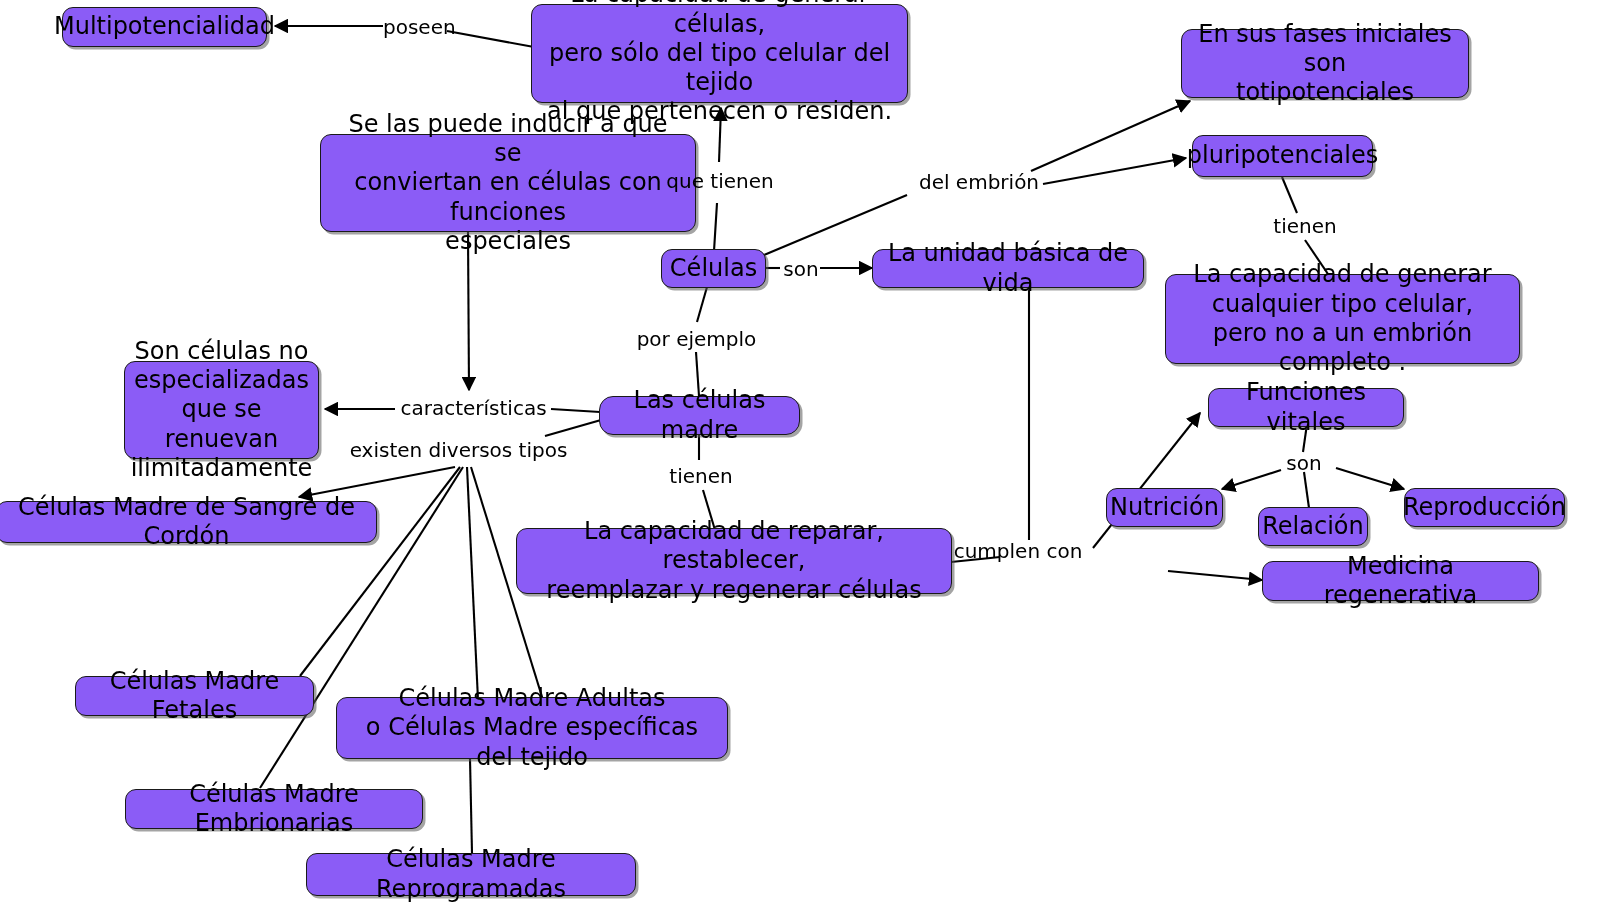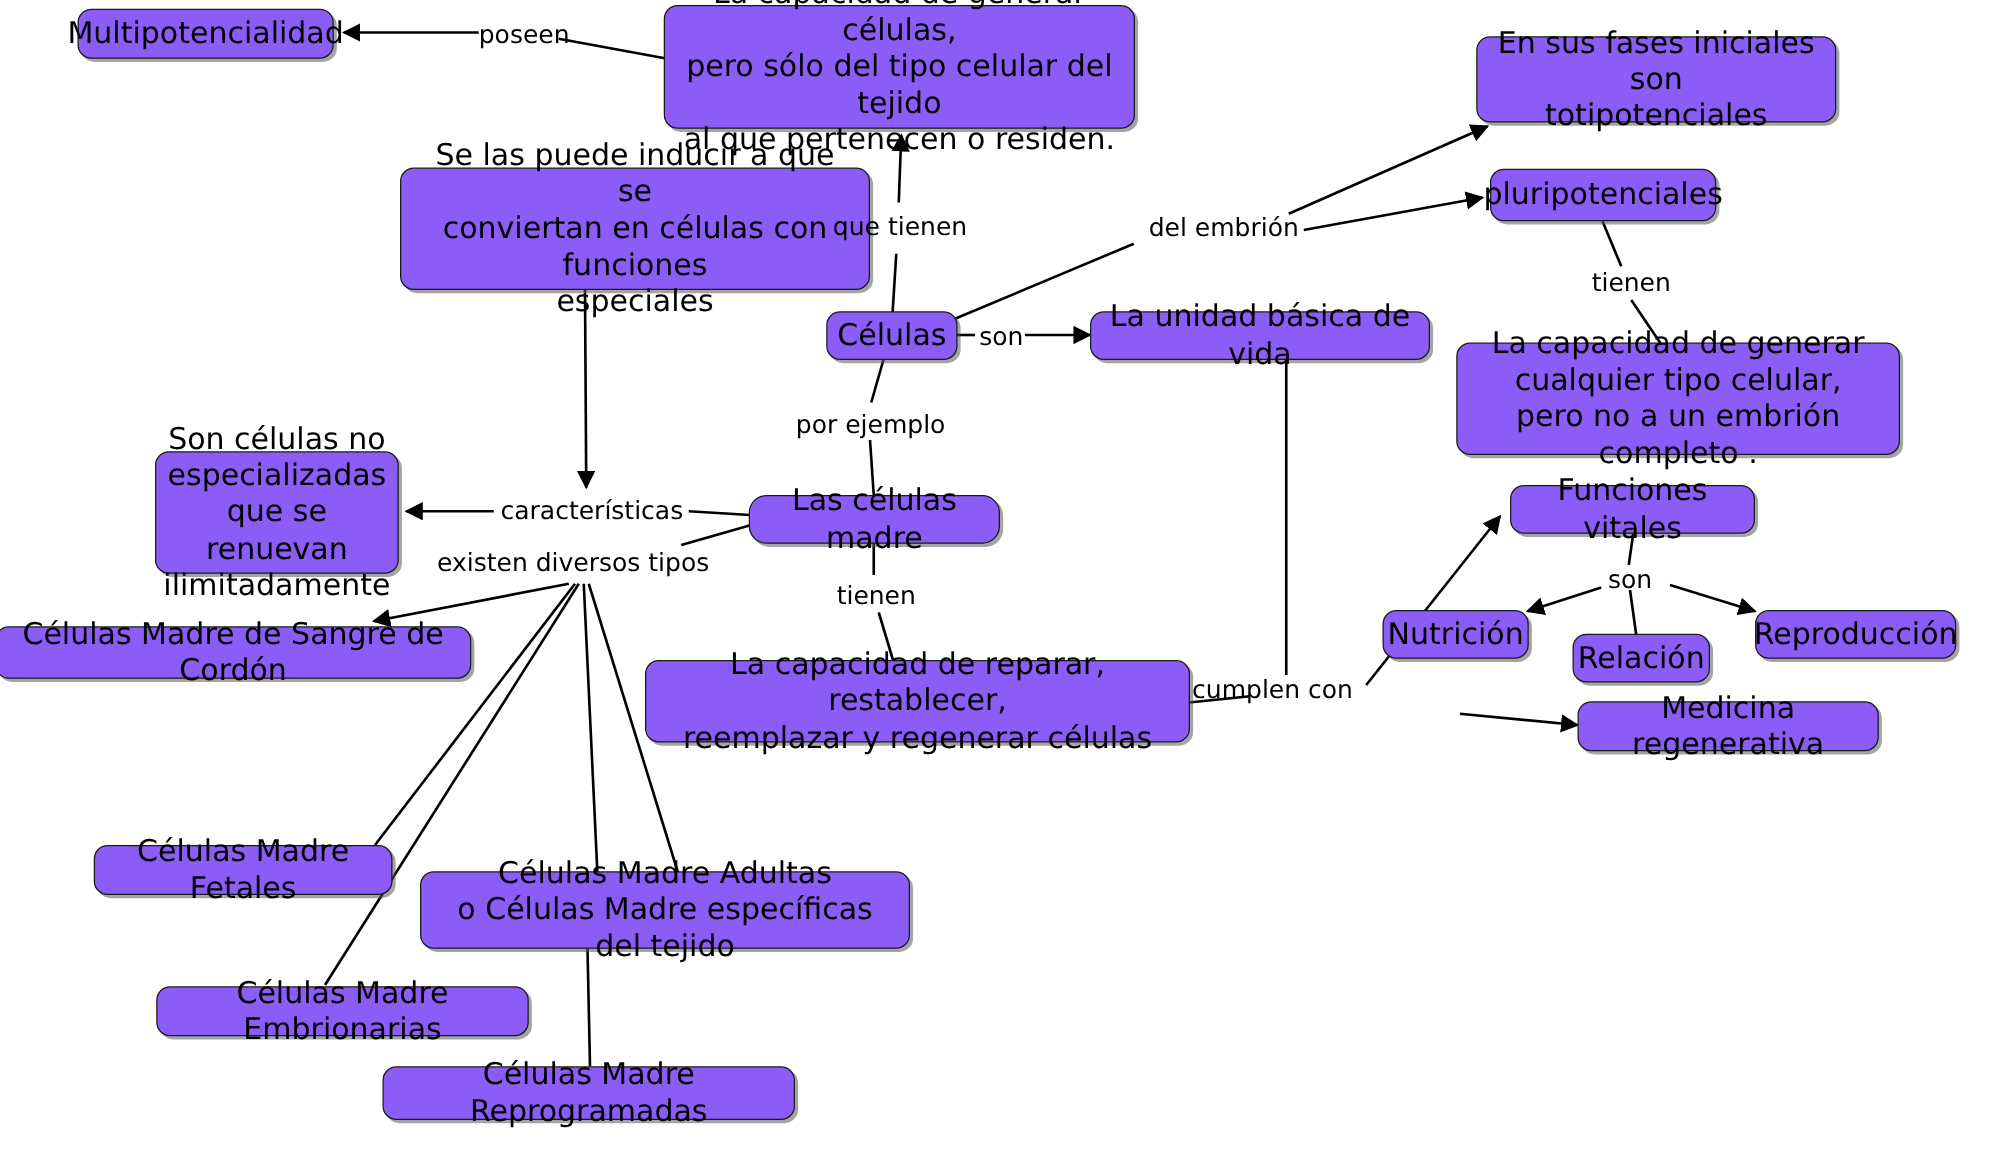--- a/index.html
+++ b/index.html
@@ -166,21 +166,21 @@
 
   <div class="node" style="left:1106px; top:488px; width:117px; height:39px;">Nutrición</div>
 
   <div class="node" style="left:1258px; top:507px; width:110px; height:39px;">Relación</div>
 
   <div class="node" style="left:1404px; top:488px; width:161px; height:39px;">Reproducción</div>
 
   <div class="node" style="left:516px; top:528px; width:436px; height:66px;">La capacidad de reparar, restablecer,
 reemplazar y regenerar células</div>
 
-  <div class="node" style="left:1262px; top:561px; width:241px; height:40px;text-align:center;">Medicina regenerativa</div>
+  <div class="node" style="left:1262px; top:561px; width:277px; height:40px;text-align:center;">Medicina regenerativa</div>
 
   <div class="node" style="left:75px; top:676px; width:239px; height:40px;">Células Madre Fetales</div>
 
   <div class="node" style="left:336px; top:697px; width:392px; height:62px;">Células Madre Adultas
 o Células Madre específicas del tejido</div>
 
   <div class="node" style="left:306px; top:853px; width:330px; height:43px;">Células Madre Reprogramadas</div>
 
   <div class="node" style="left:125px; top:789px; width:298px; height:40px;">Células Madre Embrionarias</div>
 

